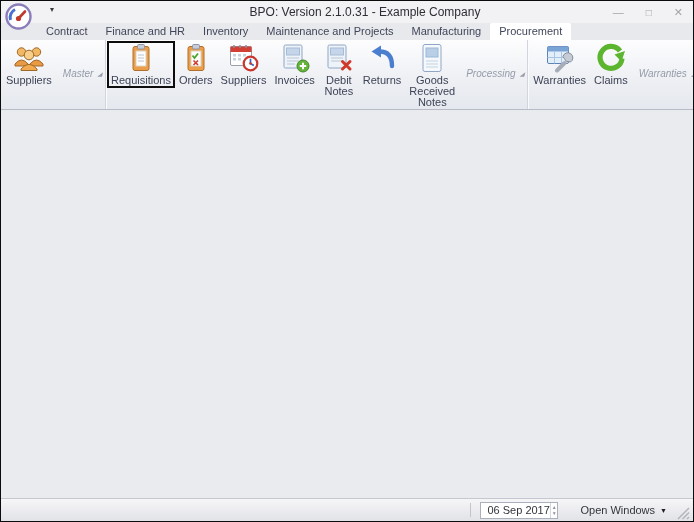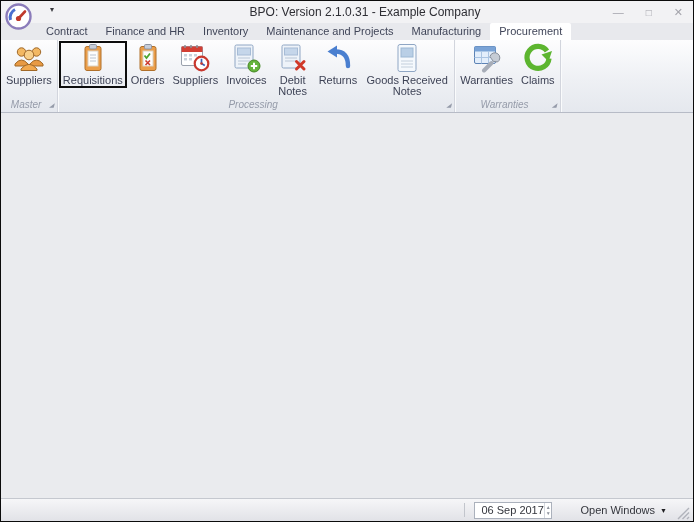--- a/index.html
+++ b/index.html
@@ -41,21 +41,21 @@
   .tab.selected { background:#ffffff; border-radius:2px 2px 0 0; }
 
   
   .ribbon {
     flex:0 0 64px;
     background:linear-gradient(#fdfdfe, #eef0f4 55%, #e5e8ee);
     border-bottom:1px solid #b7bbc6;
     display:flex; align-items:stretch;
   }
   .group {
-    display:flex; flex-direction:column;
+    display:flex; flex-direction:row;
     border-right:1px solid #d2d5dd; box-shadow:1px 0 0 #fafbfc;
   }
   .group-buttons { flex:1; display:flex; align-items:flex-start; padding:1px 1px 0 1px; }
   .rbtn {
     display:flex; flex-direction:column; align-items:center;
     padding:2px 4px 1px 4px; cursor:default;
   }
   .rbtn .icon { width:32px; height:30px; display:block; }
   .rbtn .lbl {
     font-size:11px; line-height:11px; color:#3e4356;
@@ -76,21 +76,21 @@
   .statusbar {
     flex:0 0 23px;
     background:linear-gradient(#f6f6f8, #e1e2e7);
     border-top:1px solid #c5c8cf;
     display:flex; align-items:center; padding:0 3px 0 8px;
   }
   .sb-spring { flex:1; }
   .sb-sep { width:1px; height:14px; background:#c2c5cc; margin-right:9px; }
   .date-editor {
     display:flex; align-items:center; height:17px; width:78px;
-    background:#fff; border:1px solid #abb1bc; margin-right:28px;
+    background:#fff; border:1px solid #abb1bc; margin-right:22px;
   }
   .date-val { flex:1; font-size:11px; color:#33353c; padding-left:6px; white-space:nowrap; }
   .spinner {
     display:flex; flex-direction:column; align-items:center; justify-content:center;
     width:12px; height:100%; border-left:1px solid #d4d7dd; color:#8d929c;
   }
   .spinner span { font-size:5px; line-height:6px; }
   .open-windows {
     display:flex; align-items:center; font-size:11px; color:#33353c;
     margin-right:10px; cursor:default; white-space:nowrap;

